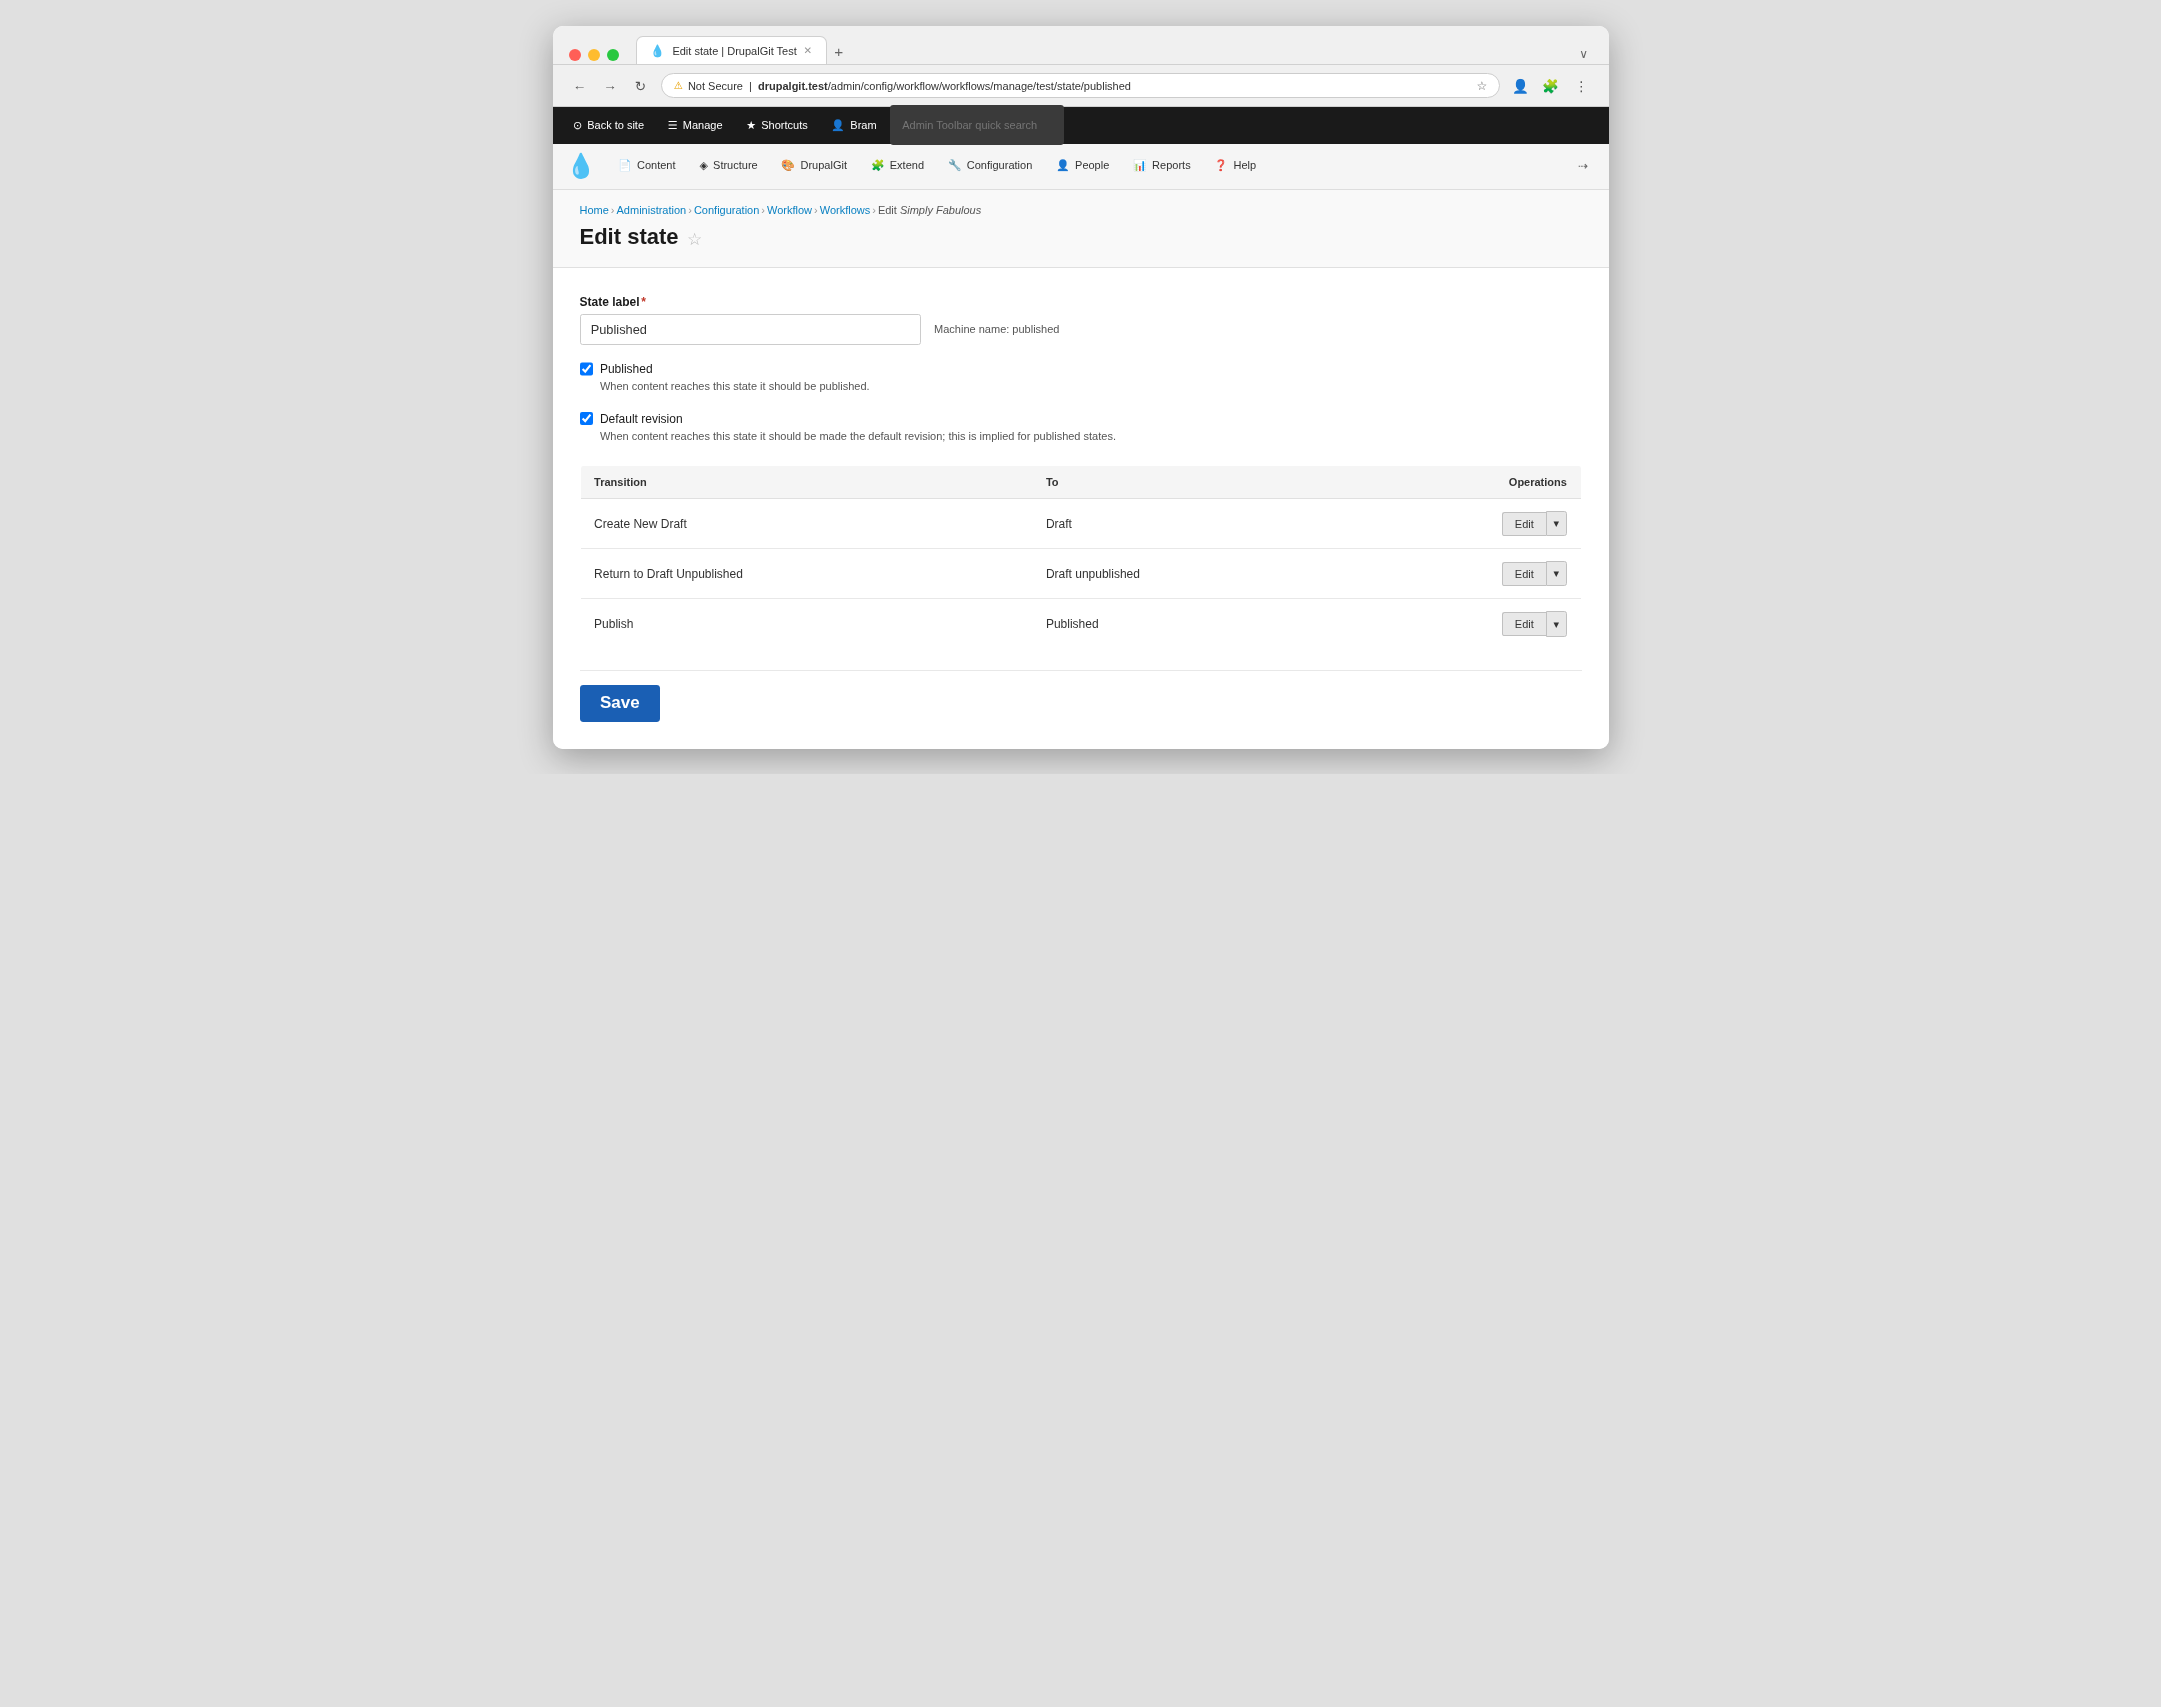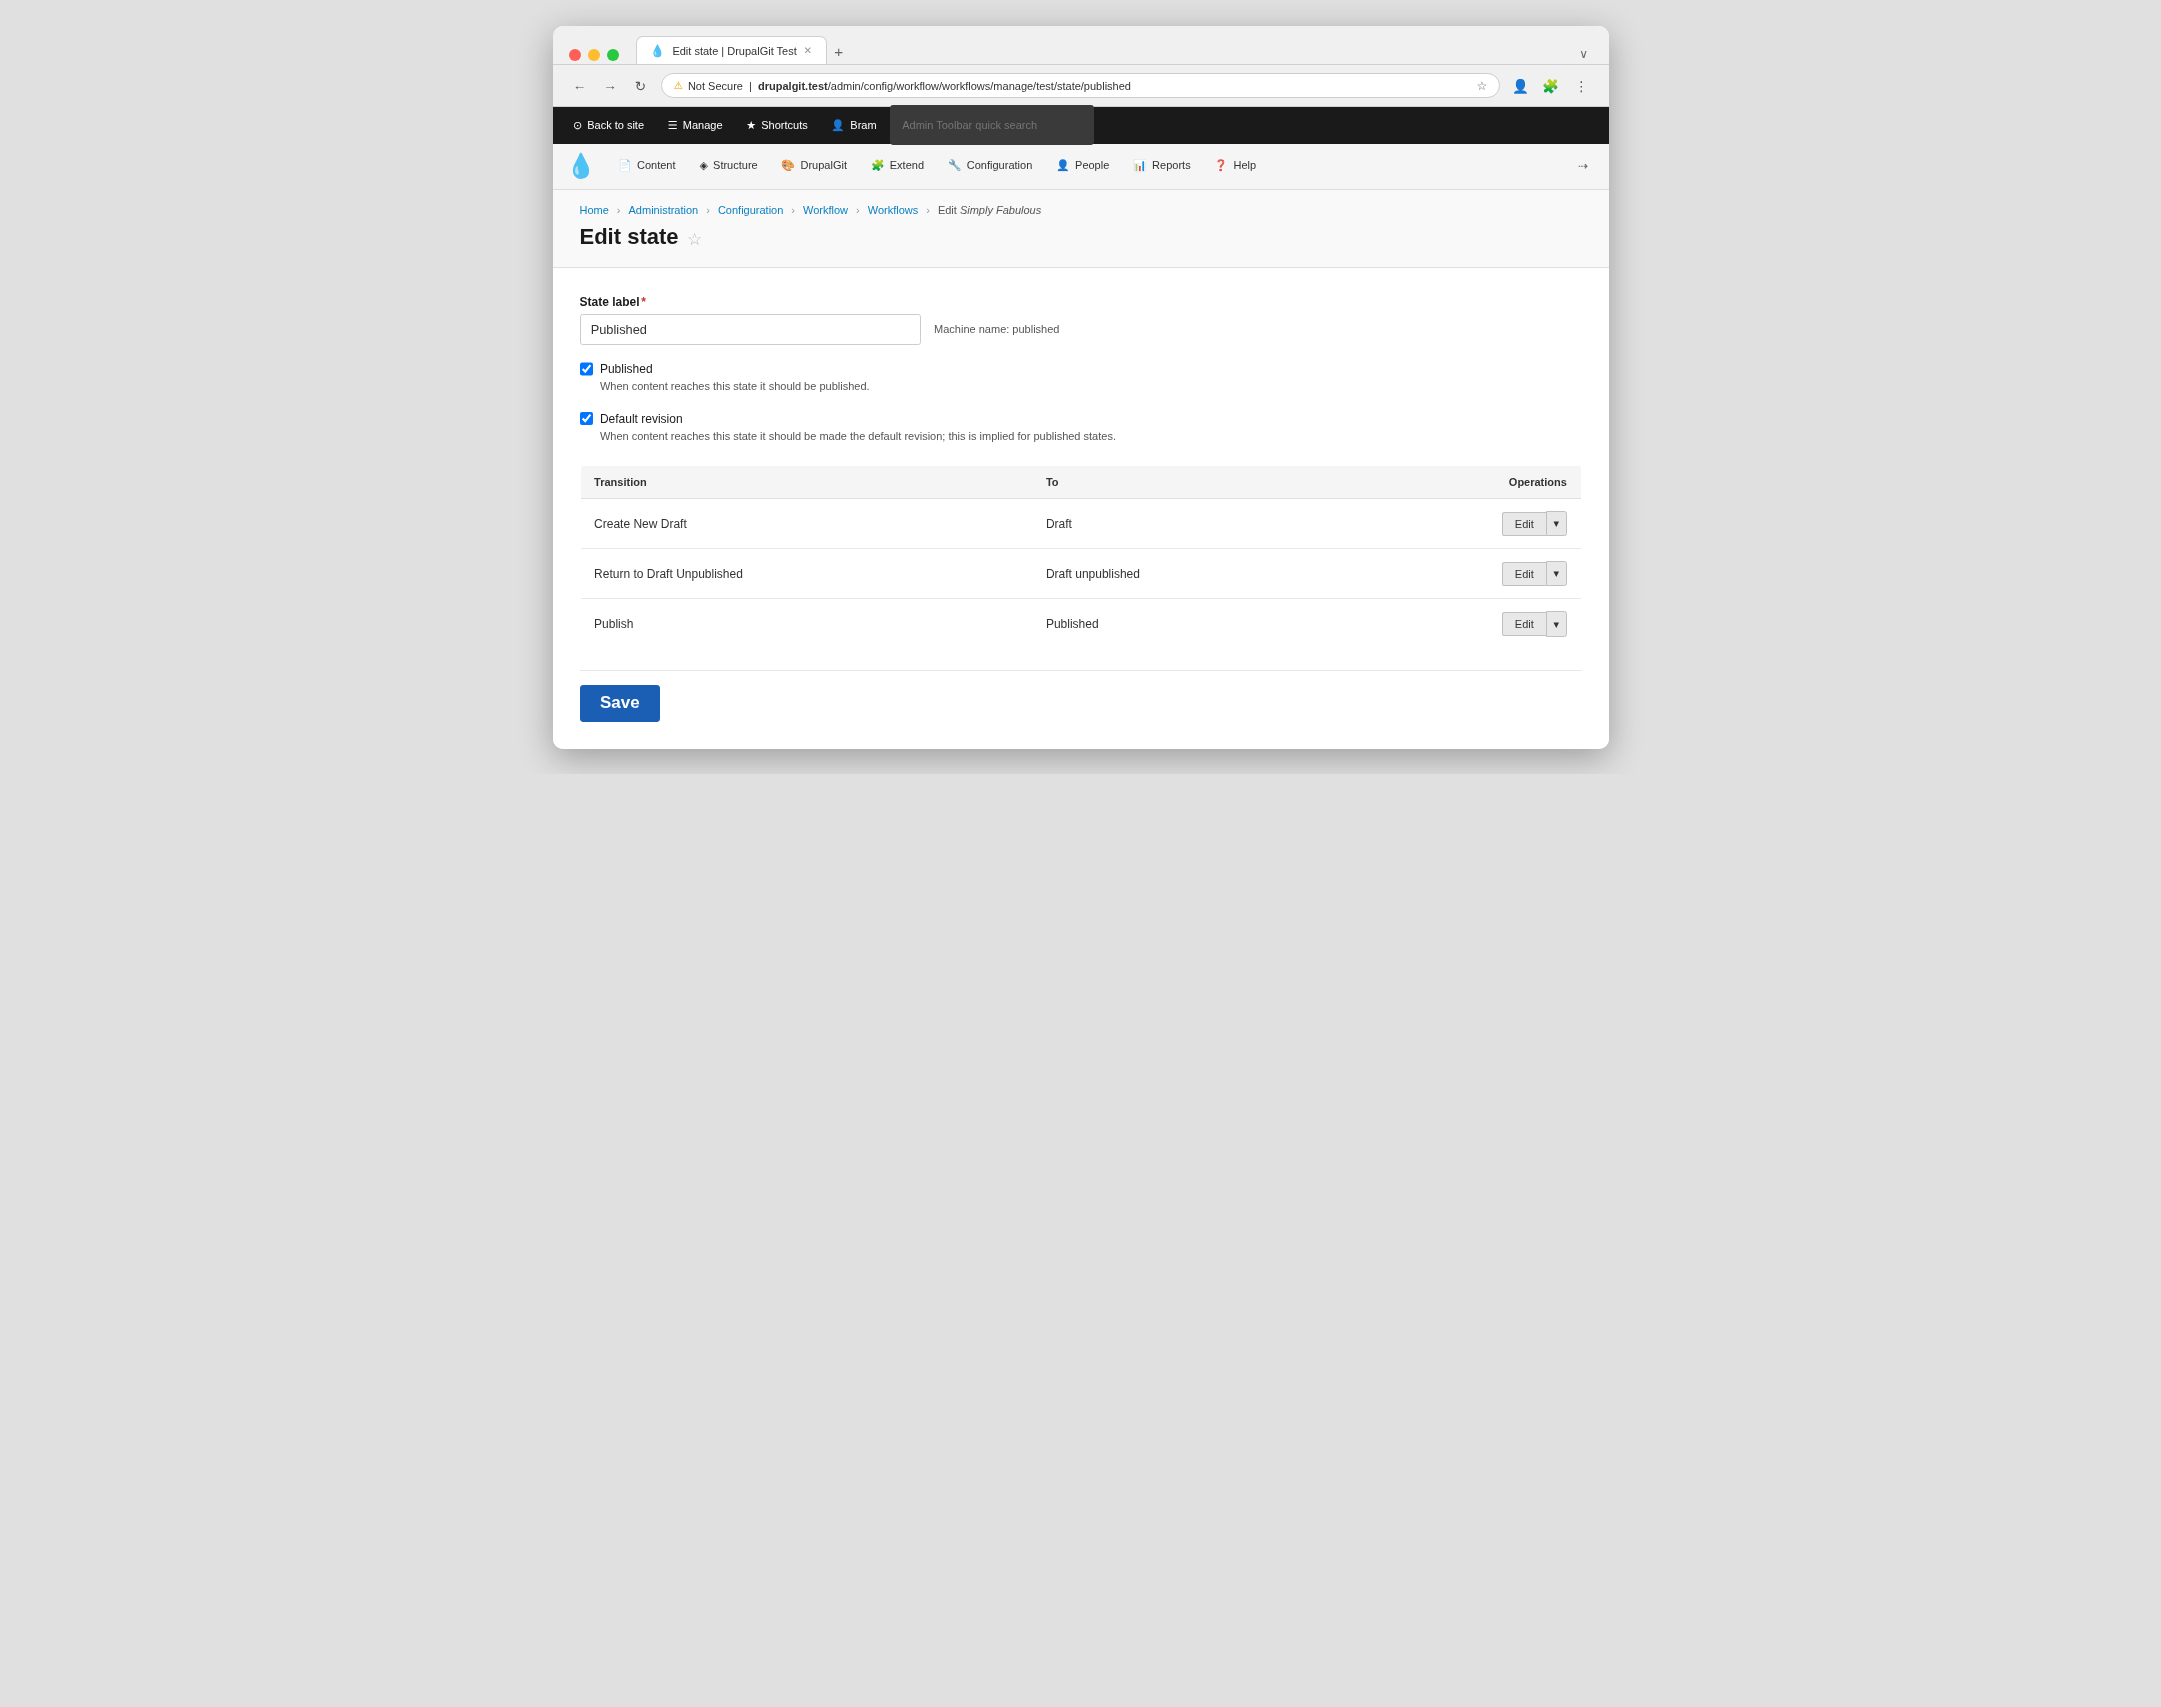--- a/index.html
+++ b/index.html
@@ -139,21 +139,21 @@
       white-space: nowrap;
     }
 
     .toolbar-search {
       background: #3a3a3a;
       border: none;
       color: #ccc;
       padding: 14px 12px;
       border-radius: 3.4px;
       font-size: 11px;
-      width: 204px;
+      width: 174px;
       outline: none;
     }
 
     
     .drupal-nav {
       background: #f5f5f5;
       border-bottom: 0.9px solid #ddd;
       display: flex;
       align-items: center;
       padding: 0 13.6px;
@@ -187,21 +187,21 @@
     
     .page-header {
       background: #f9f9f9;
       border-bottom: 0.9px solid #e0e0e0;
       padding: 13.6px 27px 17px;
     }
 
     .breadcrumb {
       display: flex;
       align-items: flex-end;
-      gap: 8px;
+      gap: 2px;
       font-size: 11px;
       color: #555;
       margin-bottom: 8.5px;
     }
 
     .breadcrumb a {
       color: #0b81c2;
       text-decoration: none;
       cursor: pointer;
     }

